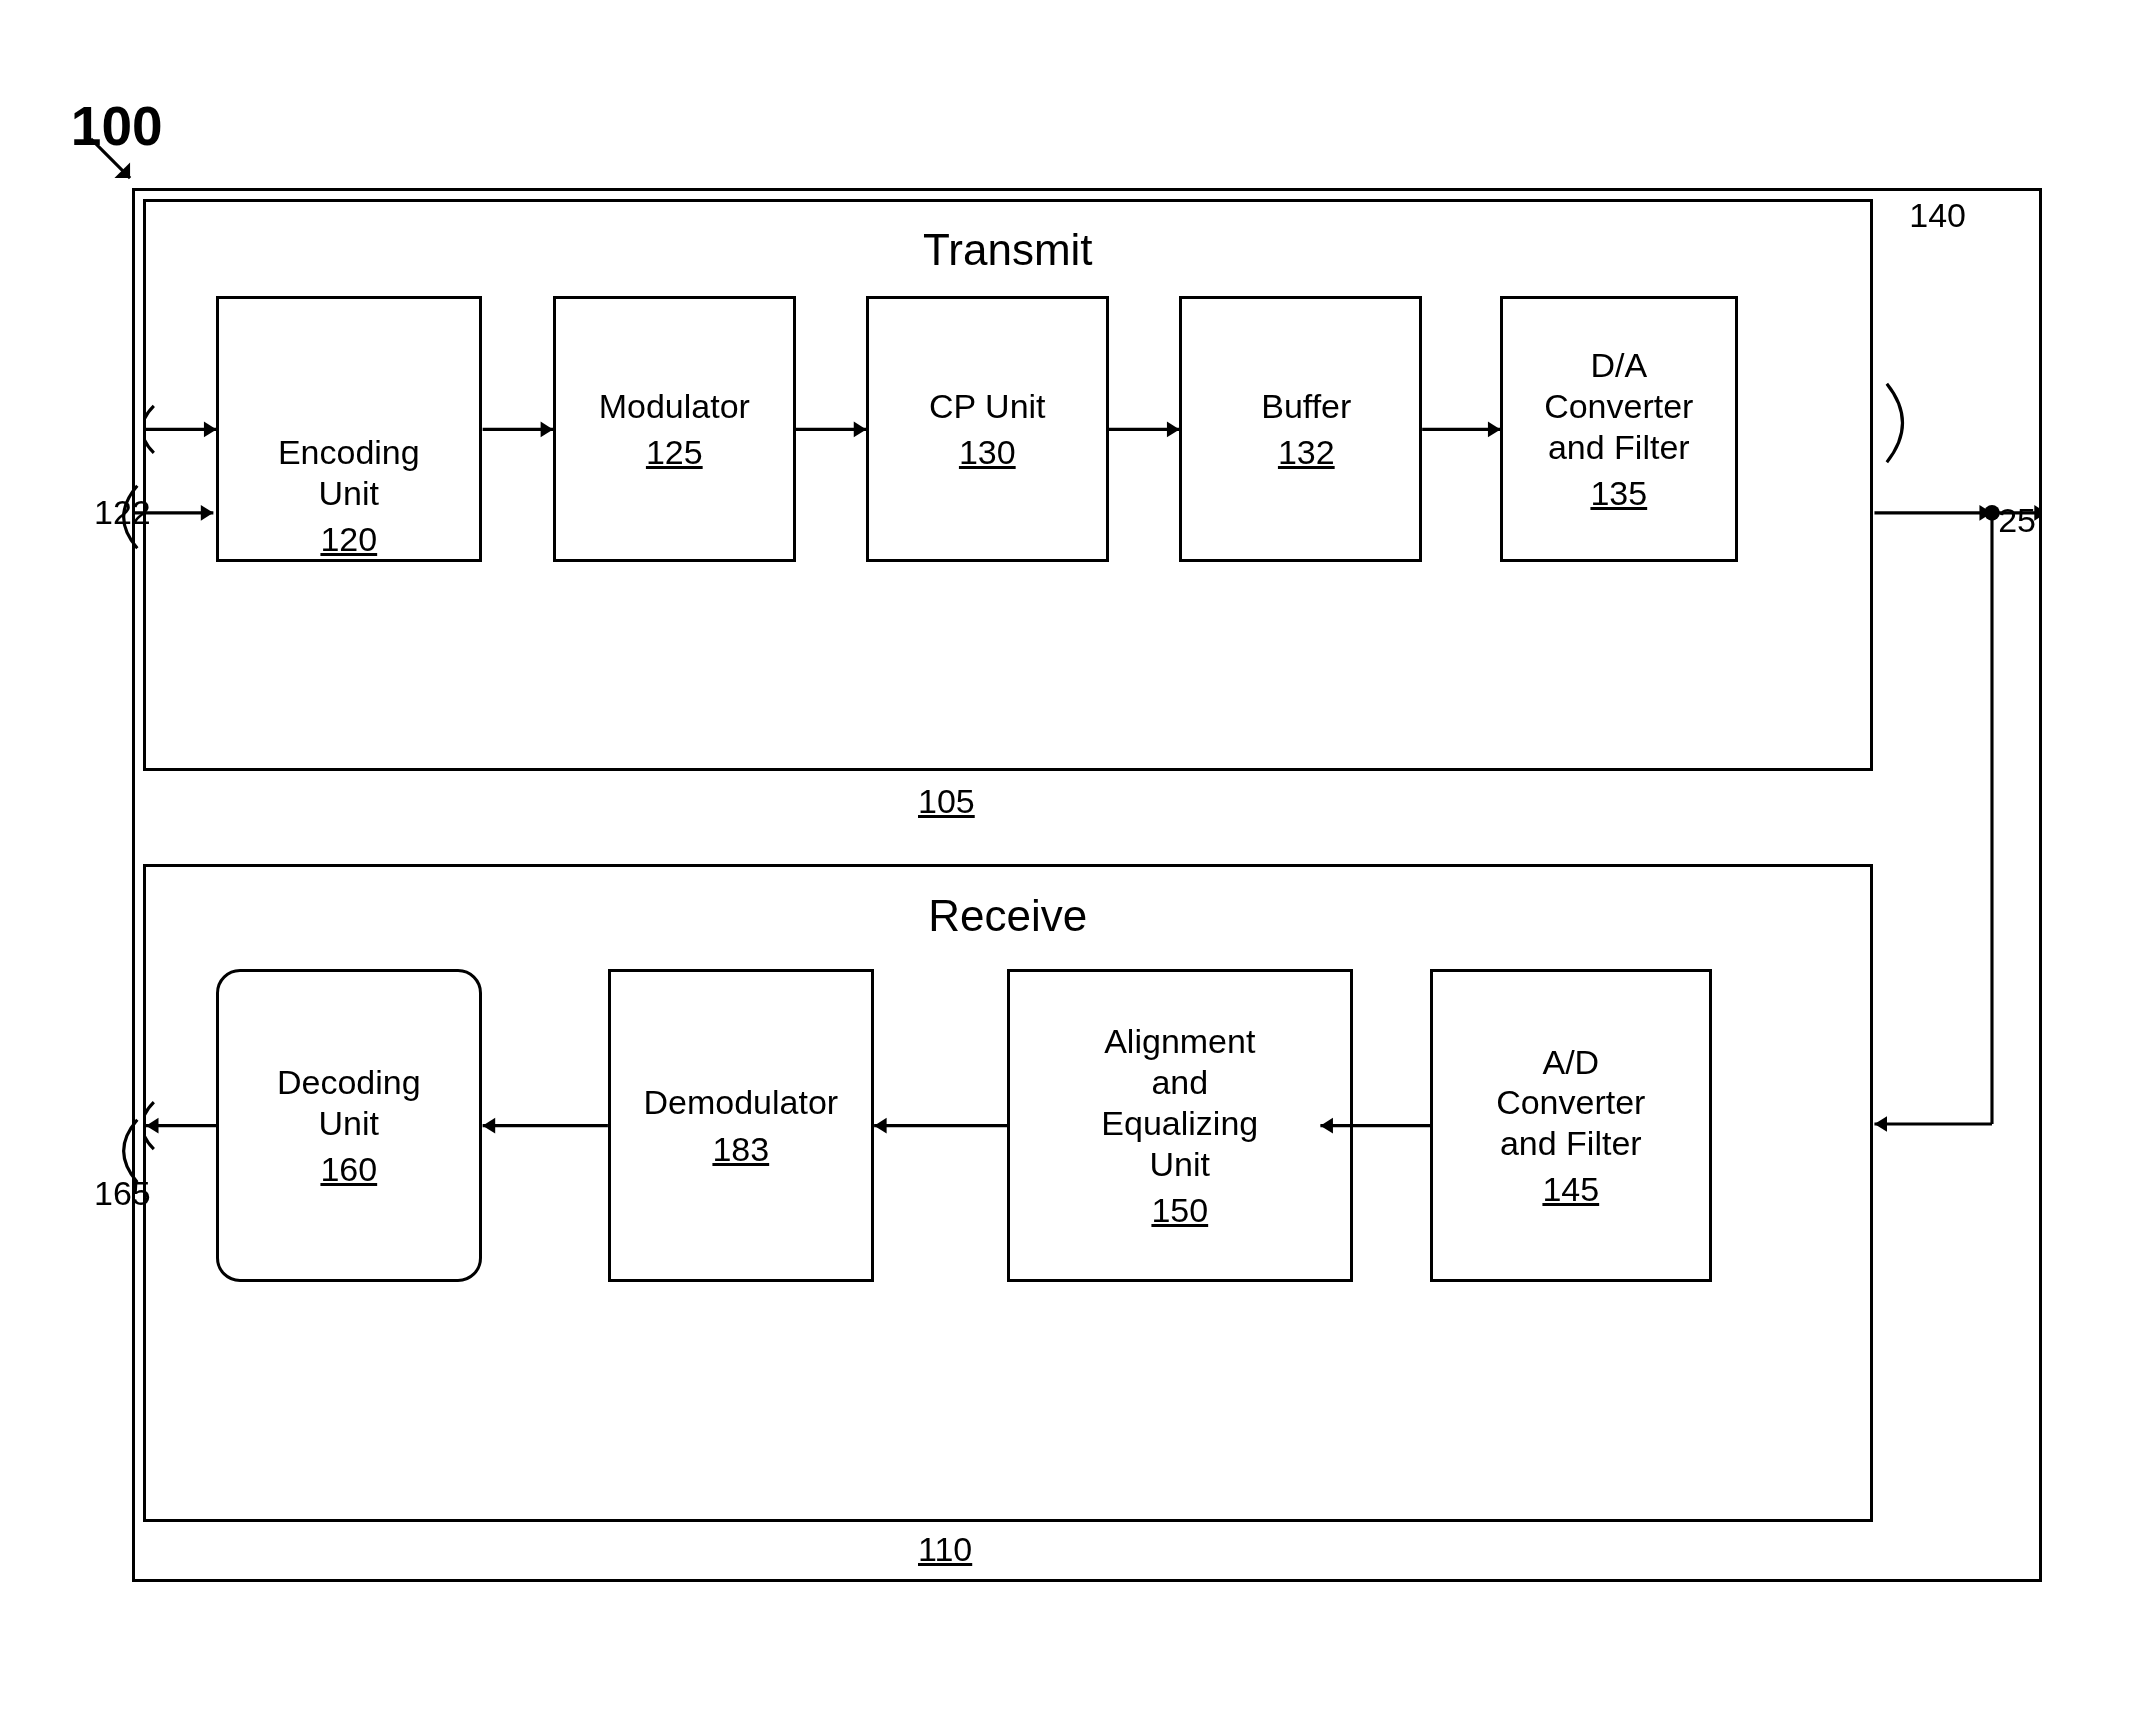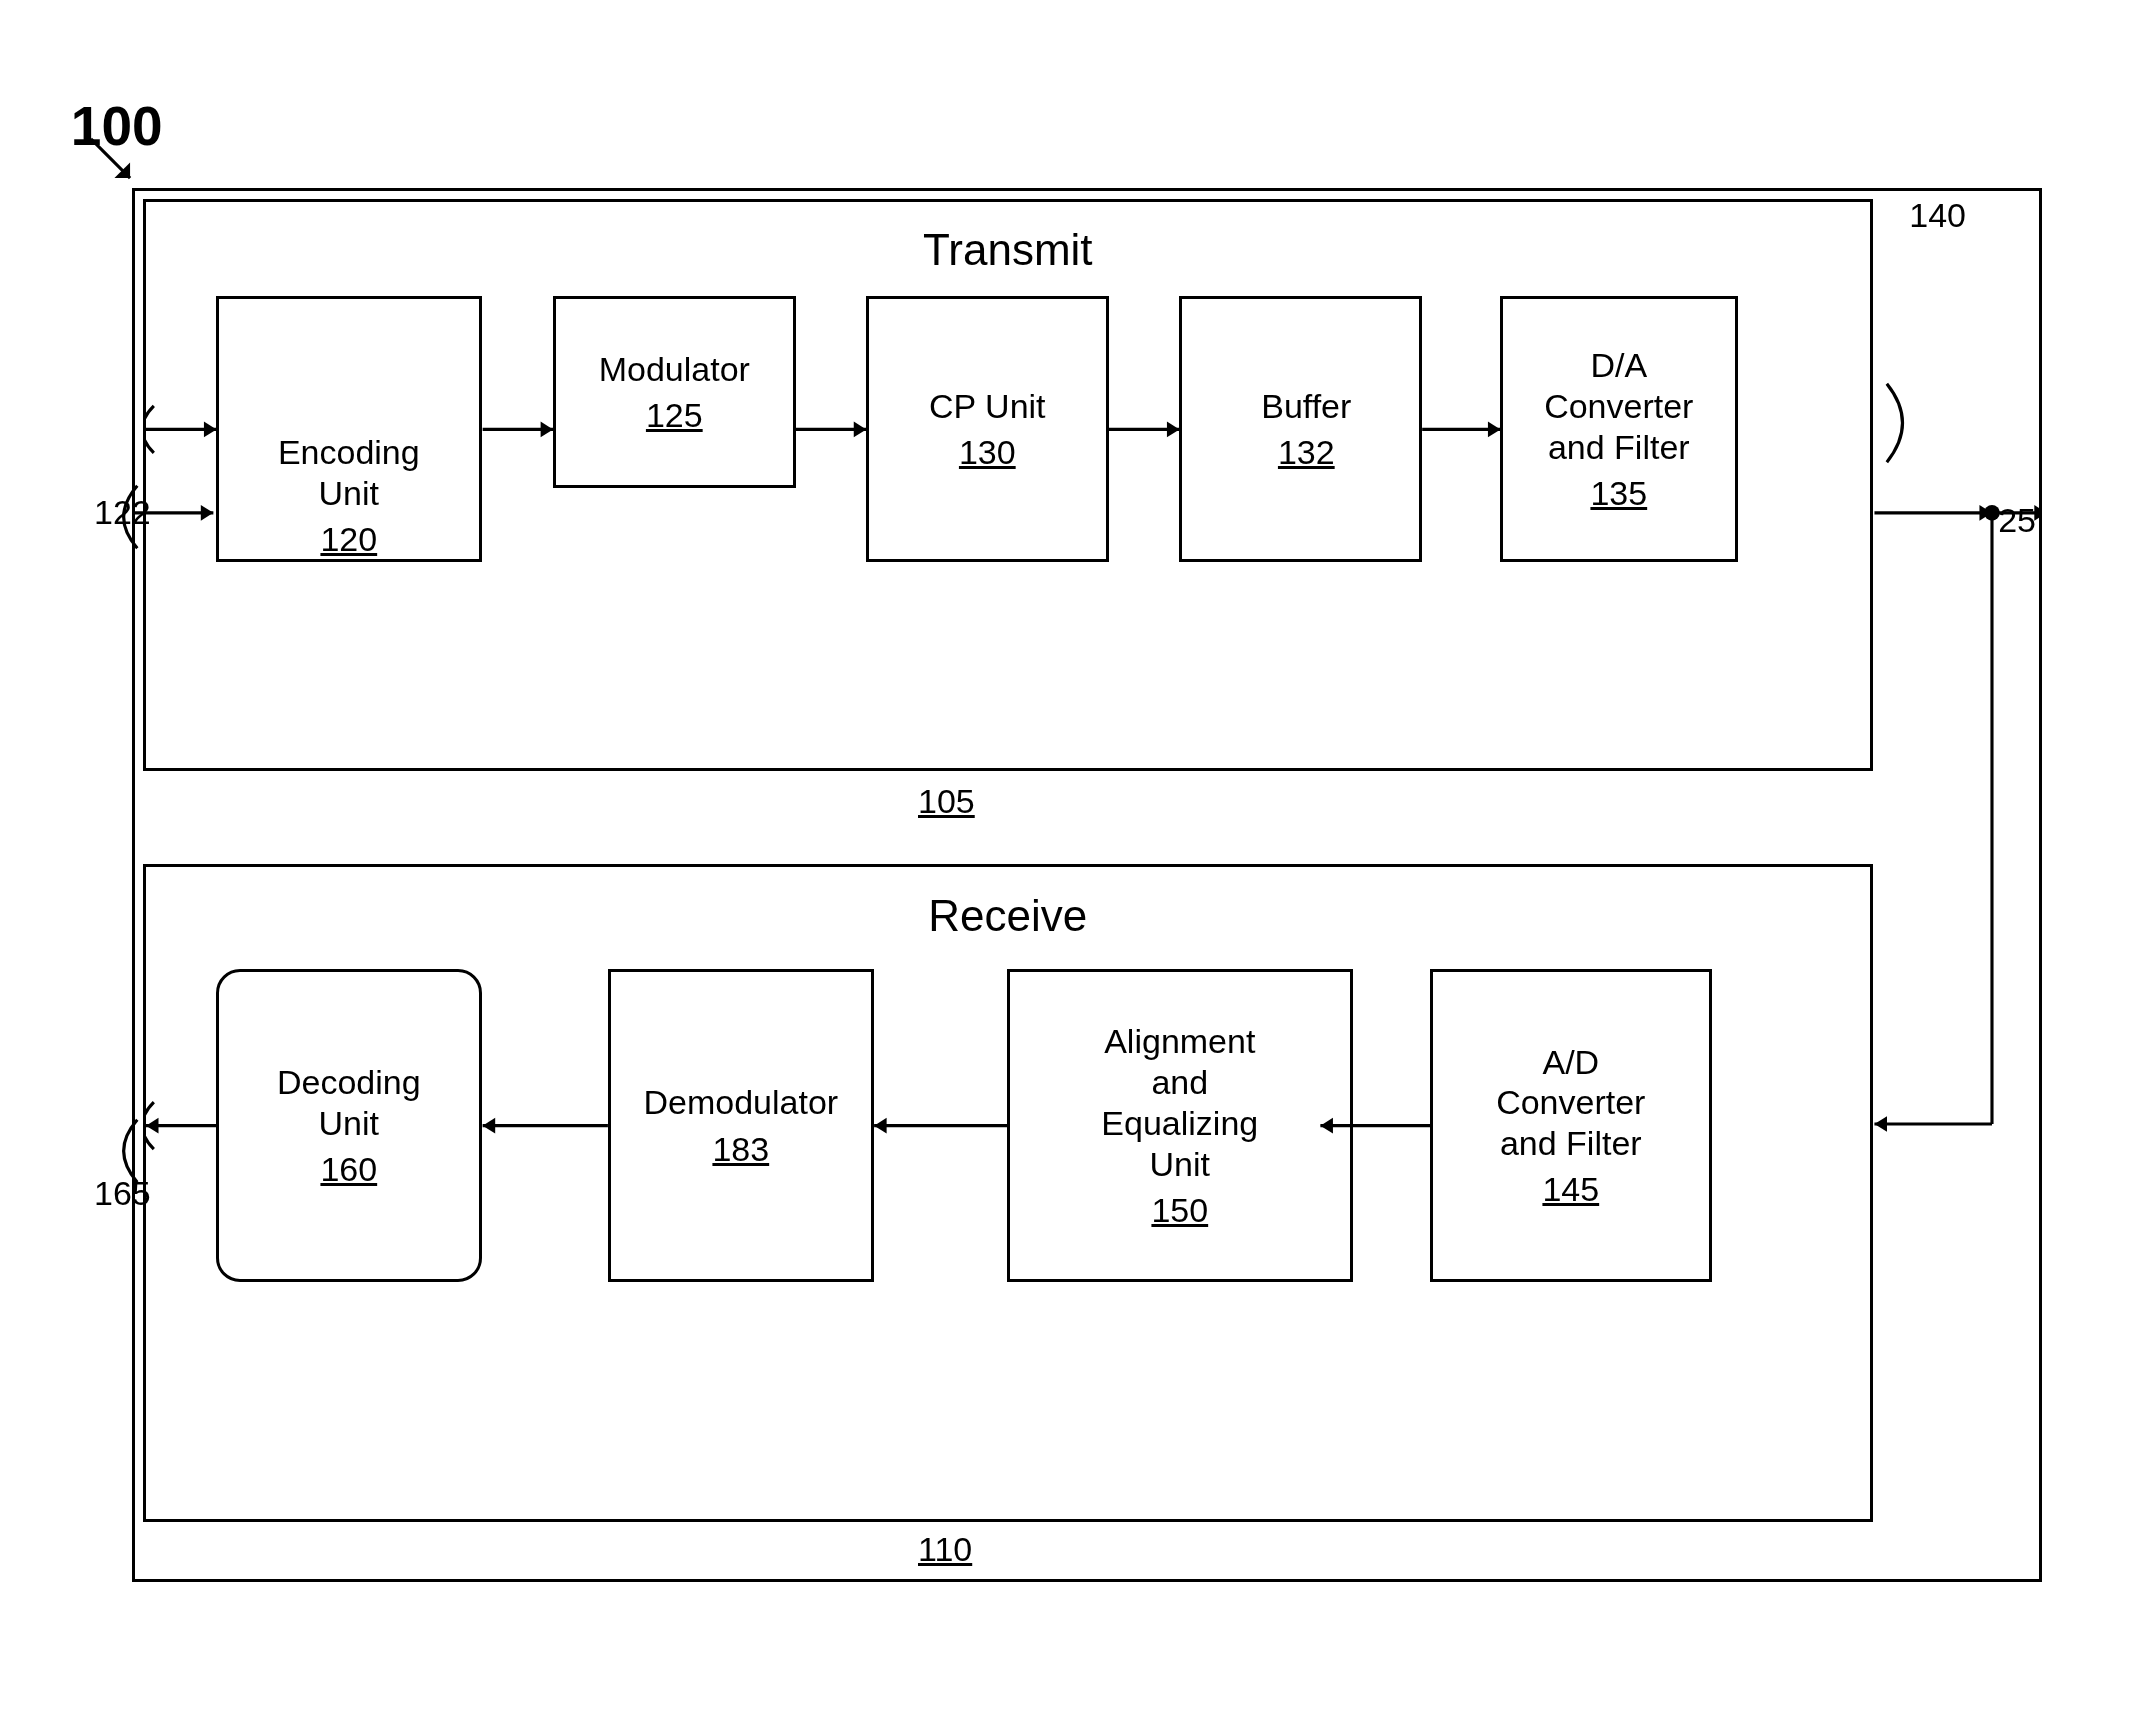--- a/index.html
+++ b/index.html
@@ -135,21 +135,21 @@
   <div class="outer-box">
 
     <div class="transmit-section">
       <div class="transmit-label">Transmit</div>
 
       <div class="block" style="left:70px; top:94px; width:266px; height:266px;justify-content:flex-end;">
         <div class="block-title">Encoding<br>Unit</div>
         <div class="block-num">120</div>
       </div>
 
-      <div class="block" style="left:407px; top:94px; width:243px; height:192px;">
+      <div class="block" style="left:407px; top:94px; width:243px; height:266px;">
         <div class="block-title">Modulator</div>
         <div class="block-num">125</div>
       </div>
 
       <div class="block" style="left:720px; top:94px; width:243px; height:266px;">
         <div class="block-title">CP Unit</div>
         <div class="block-num">130</div>
       </div>
 
       <div class="block" style="left:1033px; top:94px; width:243px; height:266px;padding-left:12px;">

